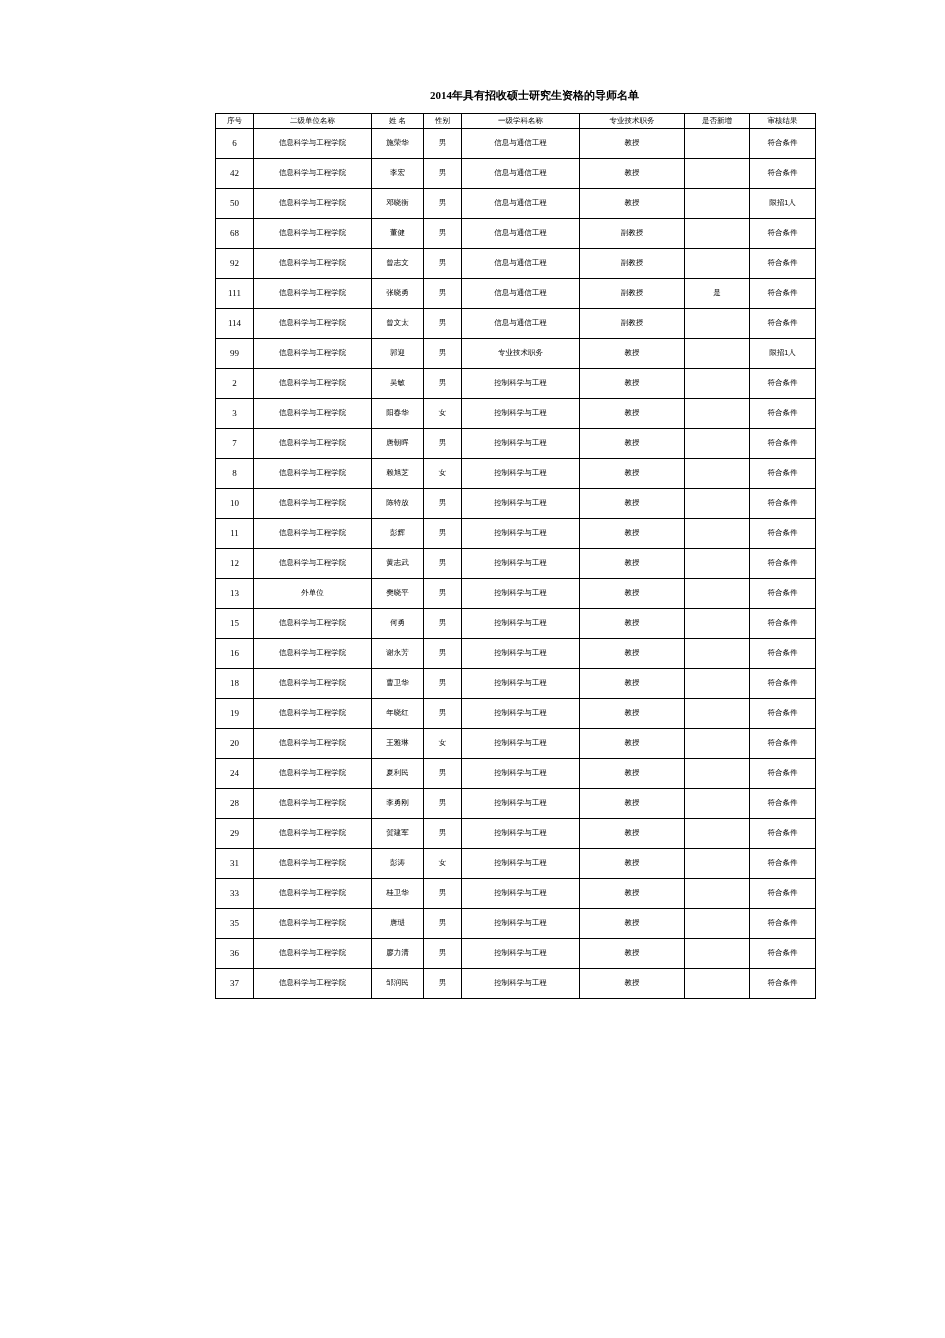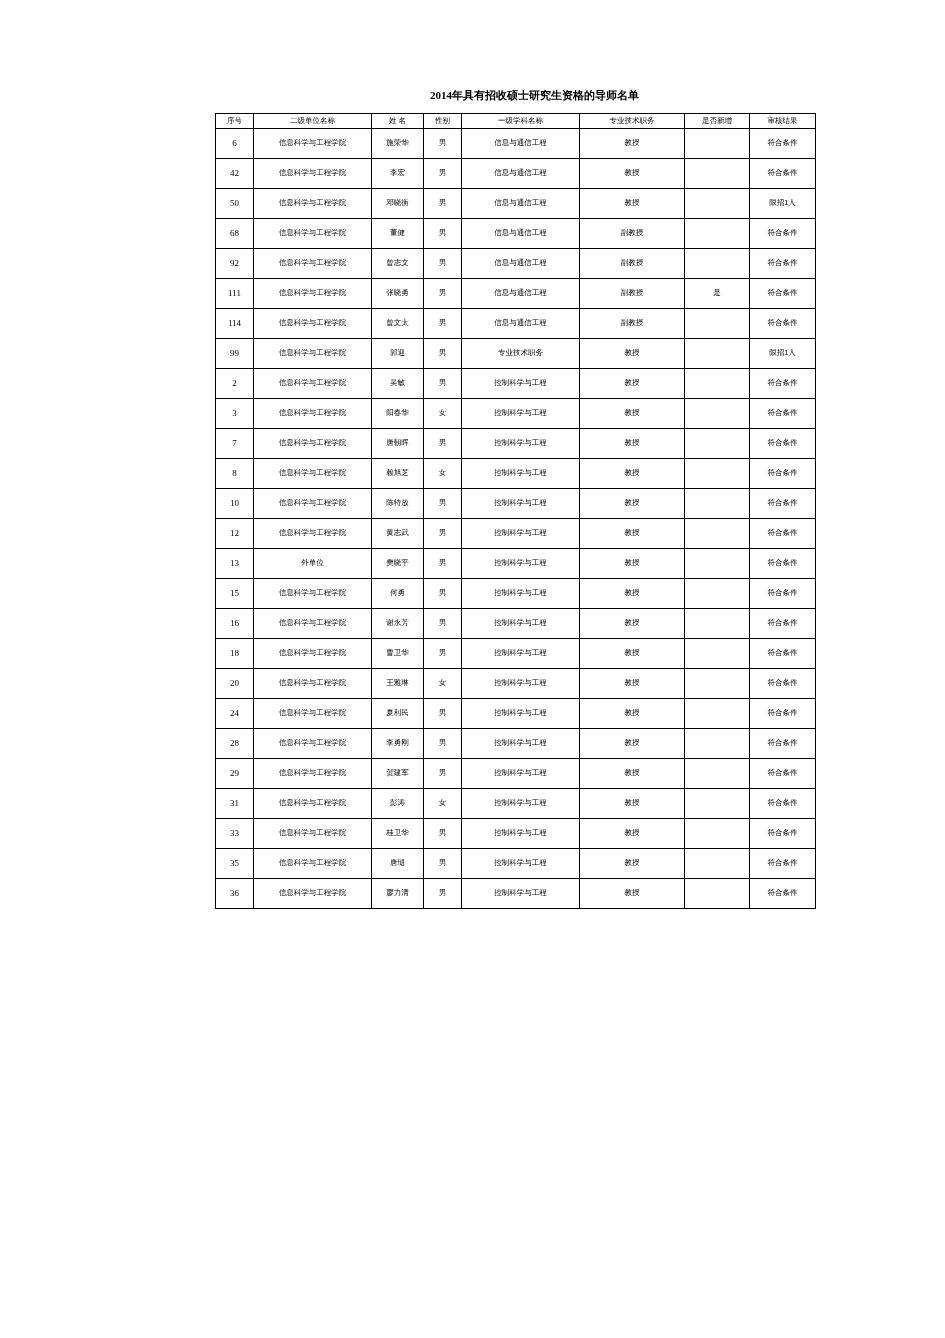--- a/index.html
+++ b/index.html
@@ -259,20 +259,30 @@
             <td class="num">10</td>
             <td class="cjk">信息科学与工程学院</td>
             <td class="cjk">陈特放</td>
             <td class="cjk">男</td>
             <td class="cjk">控制科学与工程</td>
             <td class="cjk">教授</td>
             <td class="cjk"></td>
             <td class="cjk">符合条件</td>
           </tr>
           <tr>
+            <td class="num">11</td>
+            <td class="cjk">信息科学与工程学院</td>
+            <td class="cjk">彭辉</td>
+            <td class="cjk">男</td>
+            <td class="cjk">控制科学与工程</td>
+            <td class="cjk">教授</td>
+            <td class="cjk"></td>
+            <td class="cjk">符合条件</td>
+          </tr>
+          <tr>
             <td class="num">12</td>
             <td class="cjk">信息科学与工程学院</td>
             <td class="cjk">黄志武</td>
             <td class="cjk">男</td>
             <td class="cjk">控制科学与工程</td>
             <td class="cjk">教授</td>
             <td class="cjk"></td>
             <td class="cjk">符合条件</td>
           </tr>
           <tr>
@@ -309,20 +319,30 @@
             <td class="num">18</td>
             <td class="cjk">信息科学与工程学院</td>
             <td class="cjk">曹卫华</td>
             <td class="cjk">男</td>
             <td class="cjk">控制科学与工程</td>
             <td class="cjk">教授</td>
             <td class="cjk"></td>
             <td class="cjk">符合条件</td>
           </tr>
           <tr>
+            <td class="num">19</td>
+            <td class="cjk">信息科学与工程学院</td>
+            <td class="cjk">年晓红</td>
+            <td class="cjk">男</td>
+            <td class="cjk">控制科学与工程</td>
+            <td class="cjk">教授</td>
+            <td class="cjk"></td>
+            <td class="cjk">符合条件</td>
+          </tr>
+          <tr>
             <td class="num">20</td>
             <td class="cjk">信息科学与工程学院</td>
             <td class="cjk">王雅琳</td>
             <td class="cjk">女</td>
             <td class="cjk">控制科学与工程</td>
             <td class="cjk">教授</td>
             <td class="cjk"></td>
             <td class="cjk">符合条件</td>
           </tr>
           <tr>
@@ -382,20 +402,30 @@
             <td class="cjk">男</td>
             <td class="cjk">控制科学与工程</td>
             <td class="cjk">教授</td>
             <td class="cjk"></td>
             <td class="cjk">符合条件</td>
           </tr>
           <tr>
             <td class="num">36</td>
             <td class="cjk">信息科学与工程学院</td>
             <td class="cjk">廖力清</td>
+            <td class="cjk">男</td>
+            <td class="cjk">控制科学与工程</td>
+            <td class="cjk">教授</td>
+            <td class="cjk"></td>
+            <td class="cjk">符合条件</td>
+          </tr>
+          <tr>
+            <td class="num">37</td>
+            <td class="cjk">信息科学与工程学院</td>
+            <td class="cjk">邹润民</td>
             <td class="cjk">男</td>
             <td class="cjk">控制科学与工程</td>
             <td class="cjk">教授</td>
             <td class="cjk"></td>
             <td class="cjk">符合条件</td>
           </tr>
         </tbody>
     </table>
   </div>
 

